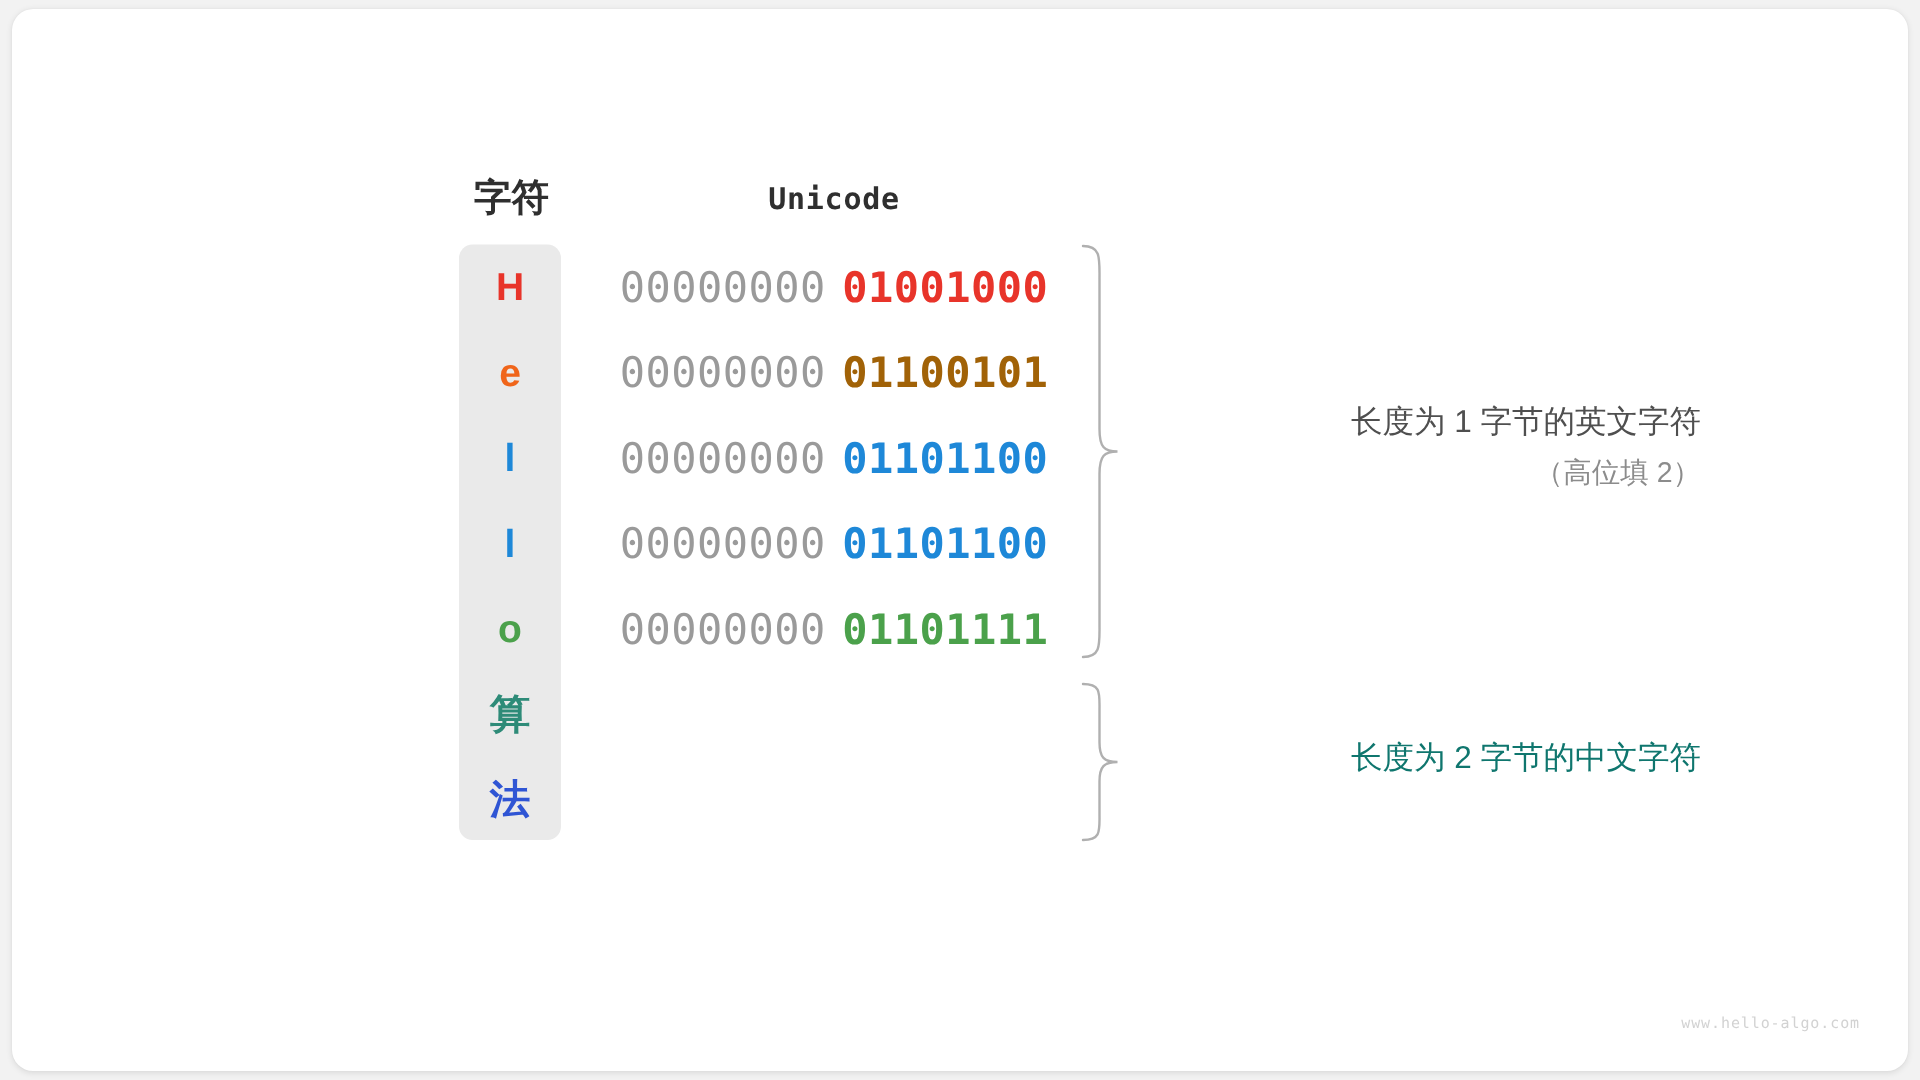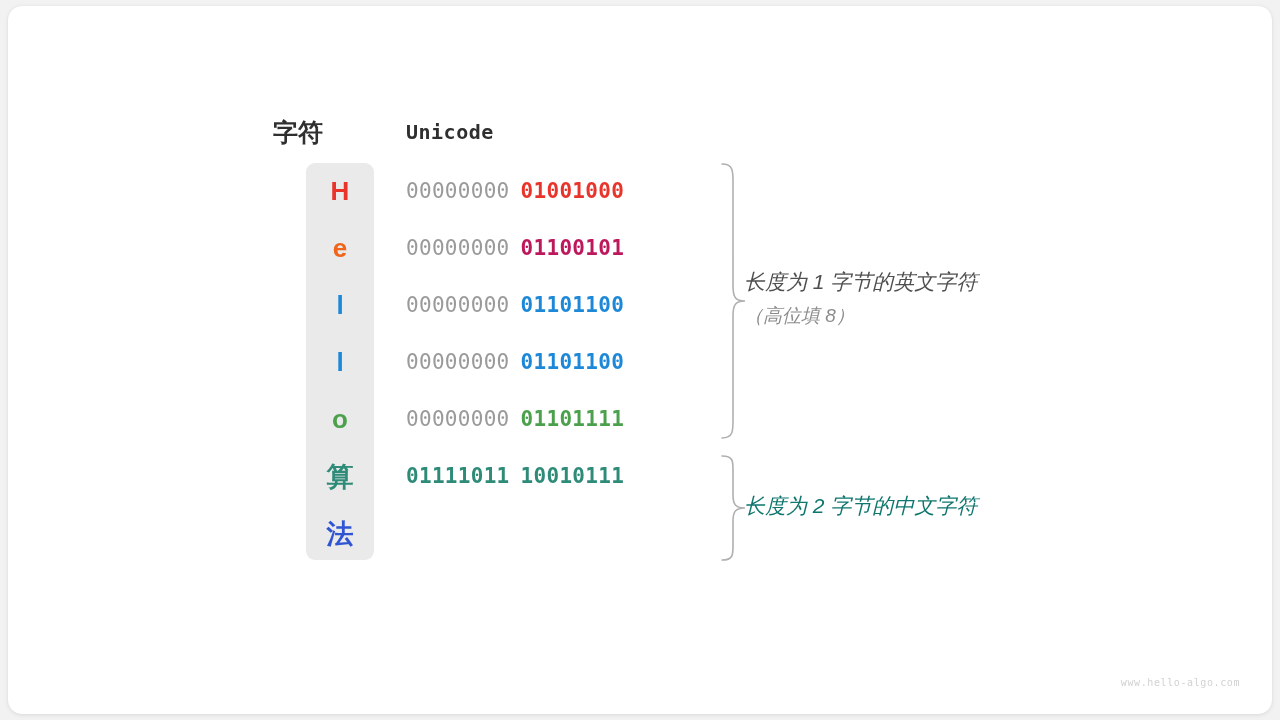--- a/index.html
+++ b/index.html
@@ -29,20 +29,21 @@
     left: 0; top: 0;
     width: 1264px;
     height: 708px;
   }
 
   
   .col-header {
     position: absolute;
     font-weight: bold;
     color: #2f2f2f;
+    text-align: center;
     white-space: nowrap;
   }
   #hdr-char {
     left: 265px;
     top: 110px;
     width: 136px;
     font-size: 25px;
     line-height: 32px;
   }
   #hdr-unicode {
@@ -80,23 +81,23 @@
     font-family: "DejaVu Sans", "Liberation Sans", sans-serif;
   }
 
   
   .bin-row {
     position: absolute;
     left: 398px;
     width: 300px;
     height: 57px;
     line-height: 57px;
-    text-align: left;
+    text-align: center;
     font-family: "DejaVu Sans Mono", "Liberation Mono", monospace;
-    font-size: 21px;
+    font-size: 28px;
     white-space: nowrap;
   }
   .byte-hi {
     color: #9a9a9a;
     font-weight: normal;
     letter-spacing: 0.3px;
   }
   .byte-hi.filled {
     font-weight: bold;
     letter-spacing: 0.3px;
@@ -112,23 +113,22 @@
 
   
   .brace {
     position: absolute;
   }
   .brace svg { display: block; }
 
   
   .note {
     position: absolute;
-    text-align: left;
-    white-space: nowrap;
-    font-style: italic;
+    text-align: right;
+    white-space: nowrap;
   }
   .note-main {
     font-size: 21px;
     color: #4f4f4f;
     line-height: 35px;
   }
   .note-sub {
     font-size: 19px;
     color: #8c8c8c;
     line-height: 34px;
@@ -164,50 +164,47 @@
     <div class="char-cell" style="top: 271px; color: rgb(30, 136, 216);">l</div>
     <div class="char-cell" style="top: 328px; color: rgb(30, 136, 216);">l</div>
     <div class="char-cell" style="top: 385px; color: rgb(75, 161, 75);">o</div>
     <div class="char-cell cjk" style="top: 442px; color: rgb(46, 139, 120);">算</div>
     <div class="char-cell cjk" style="top: 499px; color: rgb(47, 85, 212);">法</div>
 
     <div class="bin-row" style="top:157px;">
       <span class="byte-hi">00000000</span><span class="byte-gap"></span><span class="byte-lo" style="color: rgb(232, 52, 42);">01001000</span>
     </div>
     <div class="bin-row" style="top:214px;">
-      <span class="byte-hi">00000000</span><span class="byte-gap"></span><span class="byte-lo" style="color: #be185d; margin-top: 38px;">01100101</span>
+      <span class="byte-hi">00000000</span><span class="byte-gap"></span><span class="byte-lo" style="color: #a16207; margin-top: 38px;">01100101</span>
     </div>
     <div class="bin-row" style="top:271px;">
       <span class="byte-hi">00000000</span><span class="byte-gap"></span><span class="byte-lo" style="color: rgb(30, 136, 216);">01101100</span>
     </div>
     <div class="bin-row" style="top:328px;">
       <span class="byte-hi">00000000</span><span class="byte-gap"></span><span class="byte-lo" style="color: rgb(30, 136, 216);">01101100</span>
     </div>
     <div class="bin-row" style="top:385px;">
       <span class="byte-hi">00000000</span><span class="byte-gap"></span><span class="byte-lo" style="color: rgb(75, 161, 75);">01101111</span>
-    </div>
-    <div class="bin-row" style="top:442px;">
-      <span class="byte-hi filled" style="color: rgb(46, 139, 120);">01111011</span><span class="byte-gap"></span><span class="byte-lo" style="color: rgb(46, 139, 120);">10010111</span>
     </div>
 
     <div class="brace" style="left:708px; top:150px;">
       <svg width="34" height="290" viewBox="0 0 34 290">
         <path id="brace1" d="M 6 8 C 18 8, 17 16, 17 30 L 17 130 C 17 142, 20 145, 29 145 C 20 145, 17 148, 17 160 L 17 260 C 17 274, 18 282, 6 282" fill="none" stroke-width="1.6" stroke-linecap="round" stroke="#b0b0b0"></path>
       </svg>
     </div>
 
     <div class="brace" style="left:708px; top:443px;">
       <svg width="34" height="122" viewBox="0 0 34 122">
         <path id="brace2" d="M 6 7 C 18 7, 17 13, 17 24 L 17 46 C 17 56, 20 59, 29 59 C 20 59, 17 62, 17 72 L 17 94 C 17 105, 18 111, 6 111" fill="none" stroke-width="1.6" stroke-linecap="round" stroke="#b0b0b0"></path>
       </svg>
     </div>
 
     <div id="note-1" class="note">
       <div class="note-main" style="color: rgb(79, 79, 79);">长度为 1 字节的英文字符</div>
-      <div class="note-sub" style="color: rgb(140, 140, 140);">（高位填 8）</div>
+      <div class="note-sub" style="color: rgb(140, 140, 140);">（高位填 2）</div>
     </div>
     <div id="note-2" class="note">
       <div class="note-main" style="color: #0f766e;">长度为 2 字节的中文字符</div>
     </div>
 
     <div id="watermark">www.hello-algo.com</div>
 
   </div>
 </div>
 

